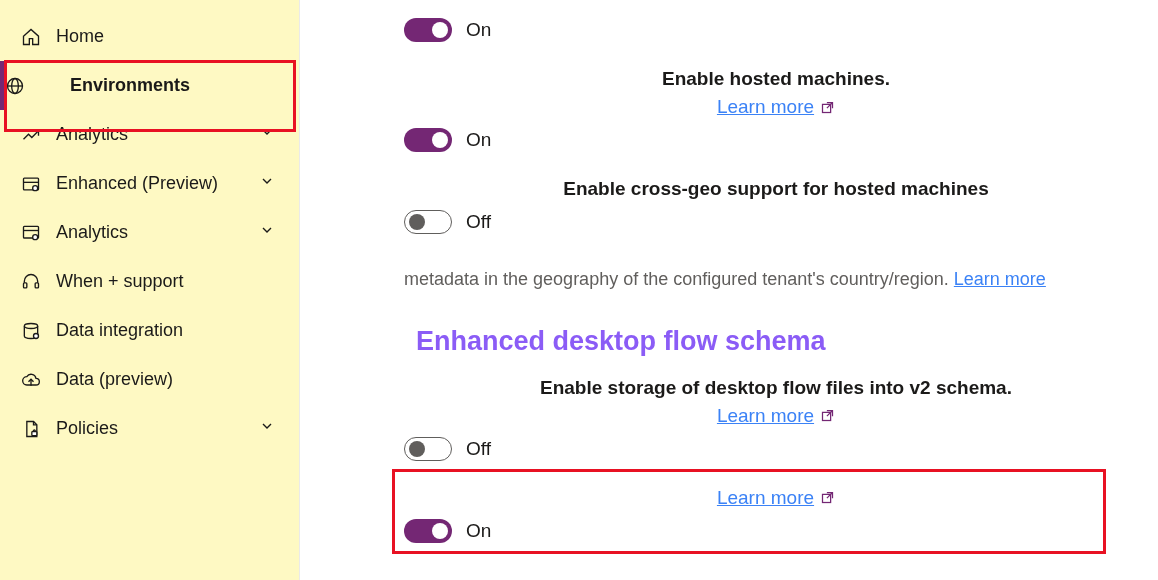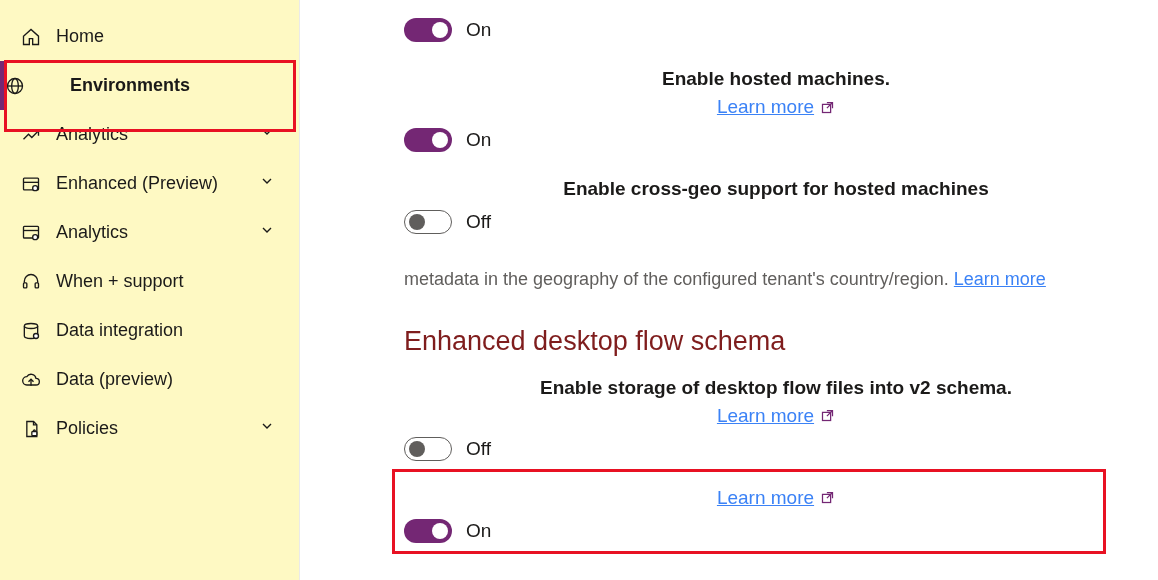--- a/index.html
+++ b/index.html
@@ -17,21 +17,21 @@
     .hl-sidebar { left: 4px; top: 60px; width: 292px; height: 72px; }
     .hl-main { left: 392px; top: 469px; width: 714px; height: 85px; }
 
     .main { flex: 1; padding: 0 10px 0 104px; padding-top: 0; overflow: hidden; }
 
     .setting { margin-bottom: 26px; }
     .setting-label { font-size: 19px; color: #1b1a19; display: flex; align-items: center; flex-wrap: wrap; gap: 6px; margin-bottom: 10px; font-weight: 600; flex-direction: column; }
     .link { color: #3b82f6; text-decoration: underline; font-weight: 400; }
     .link-ext { display: inline-flex; align-items: center; gap: 6px; }
     .desc { font-size: 18px; color: #605e5c; margin-top: 4px; line-height: 1.55; }
-    .section-title { font-size: 27px; font-weight: 400; color: #7f1d1d; margin: 32px 0 20px; }
+    .section-title { font-size: 27px; font-weight: 700; color: #8b5cf6; margin: 32px 12px 20px; }
 
     .toggle-row { display: flex; align-items: center; gap: 14px; }
     .toggle { width: 48px; height: 24px; border-radius: 12px; position: relative; cursor: pointer; }
     .toggle.on { background: #742774; }
     .toggle.off { background: #fff; border: 1px solid #605e5c; }
     .toggle .knob { width: 16px; height: 16px; border-radius: 50%; position: absolute; top: 3px; }
     .toggle.on .knob { right: 4px; background: #fff; top: 4px; }
     .toggle.off .knob { left: 4px; background: #605e5c; top: 3px; }
     .toggle-text { font-size: 19px; }
 

